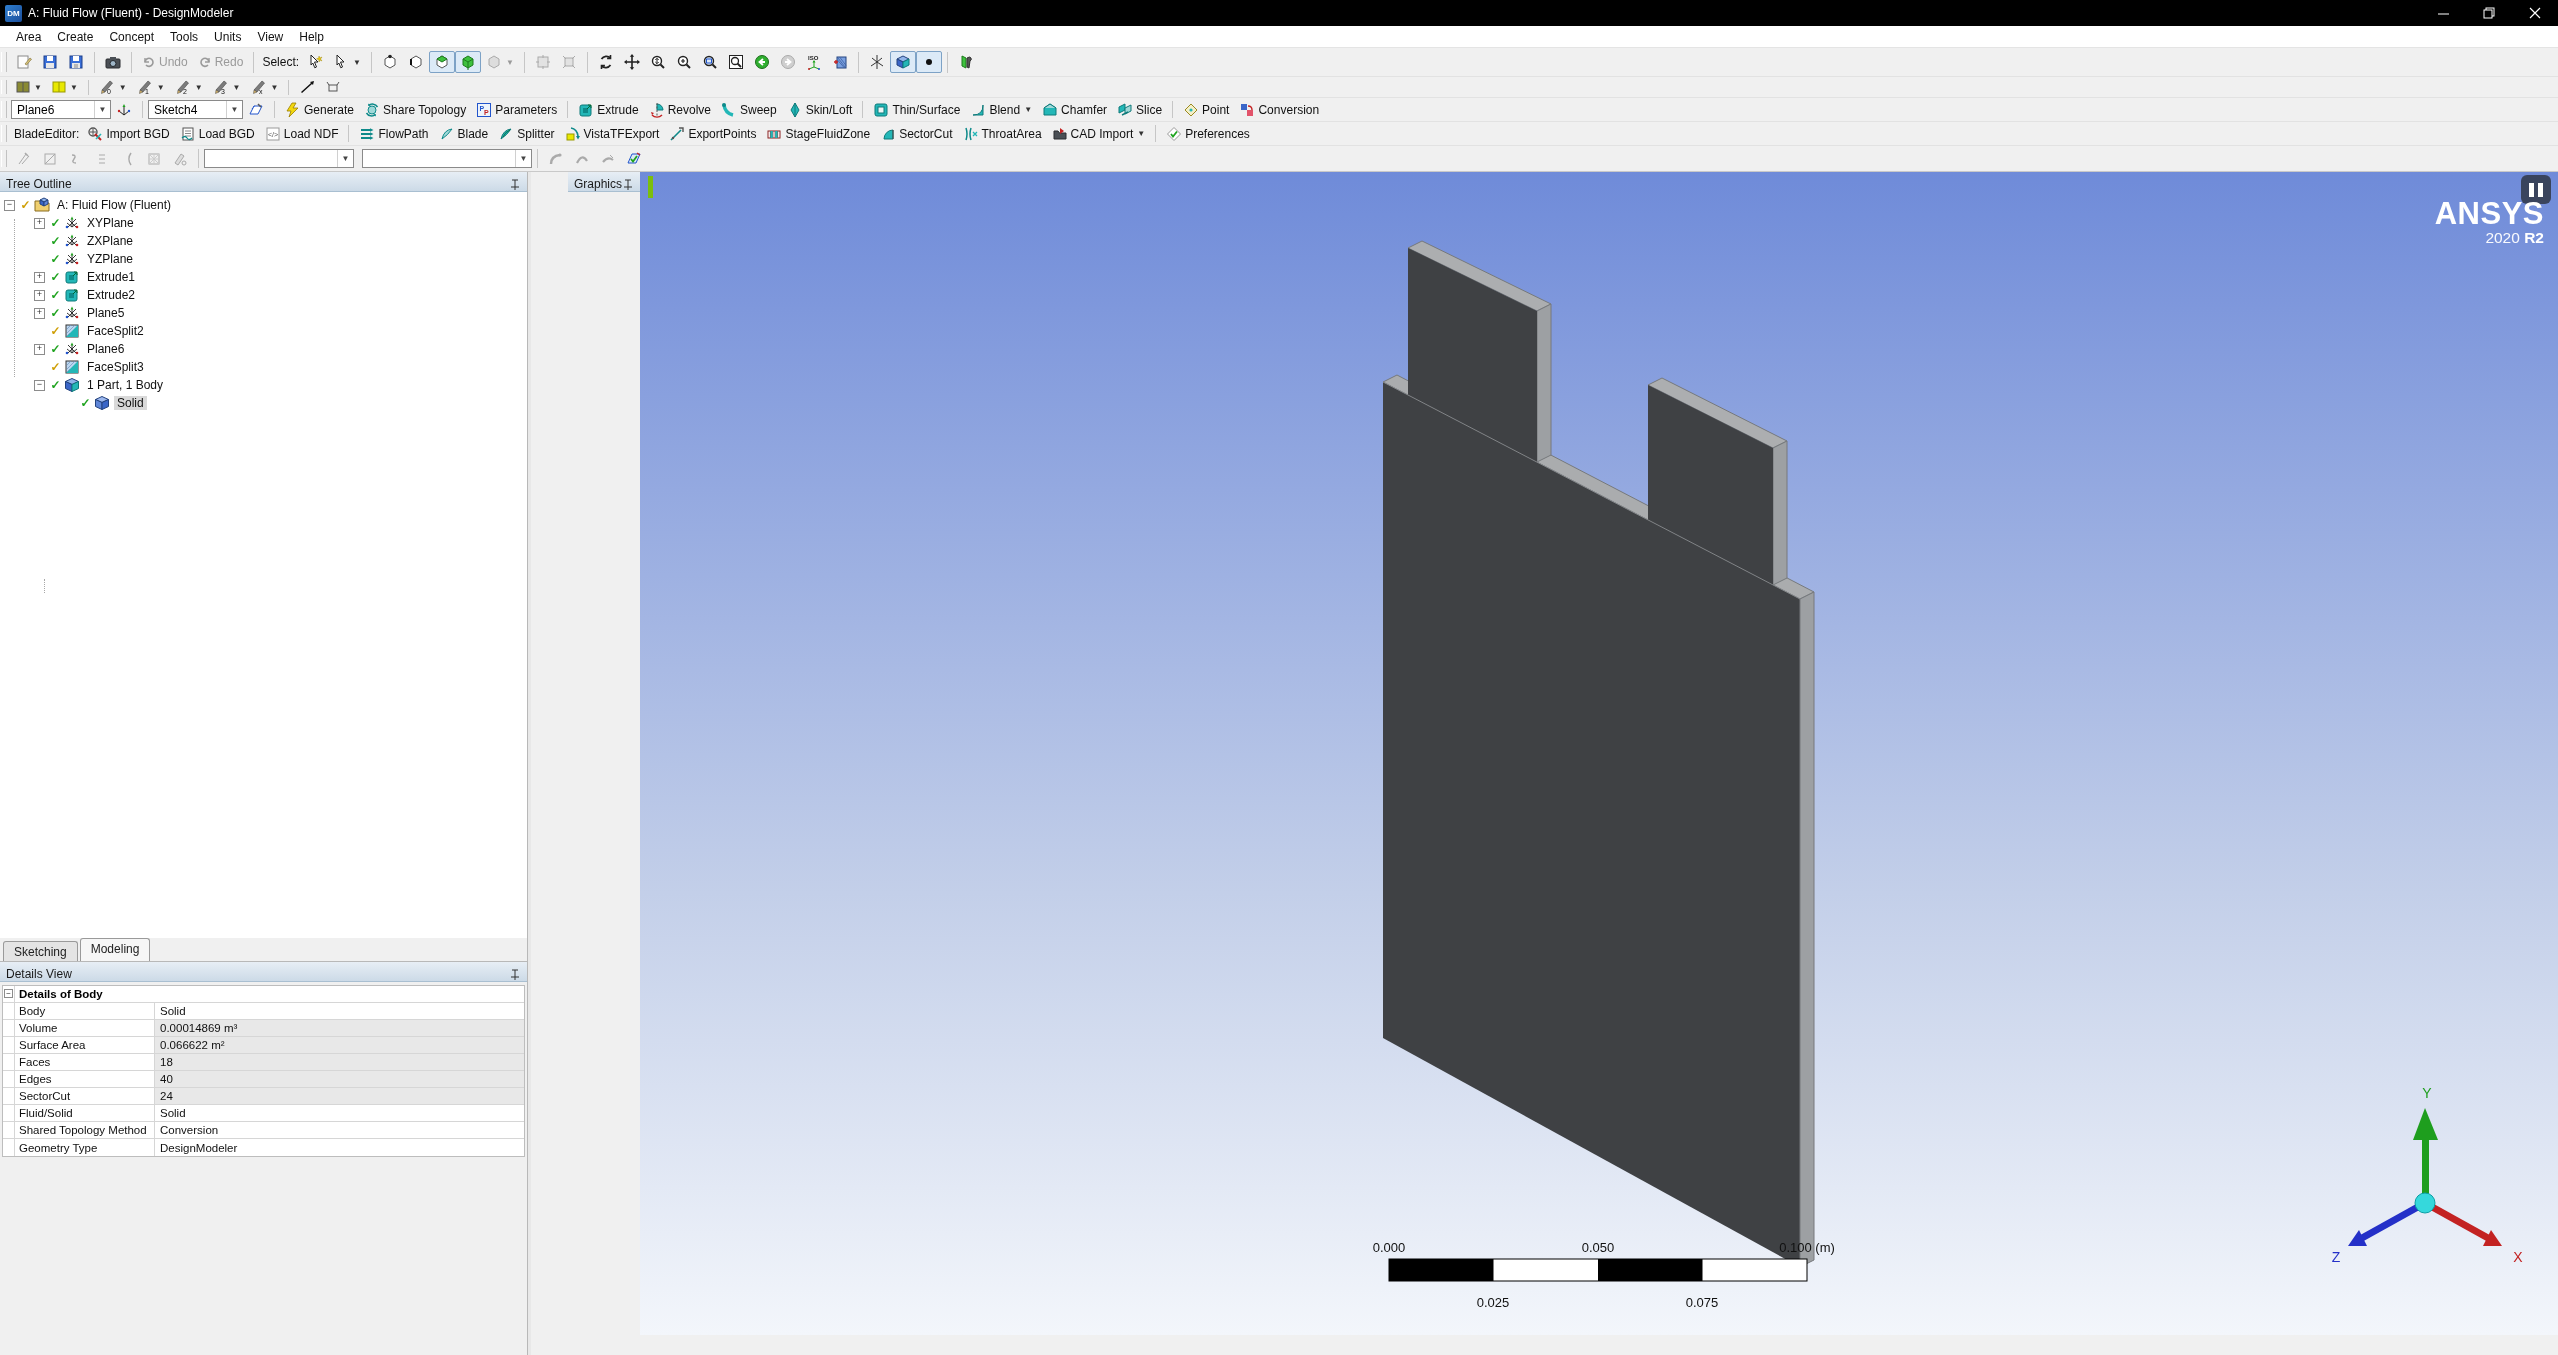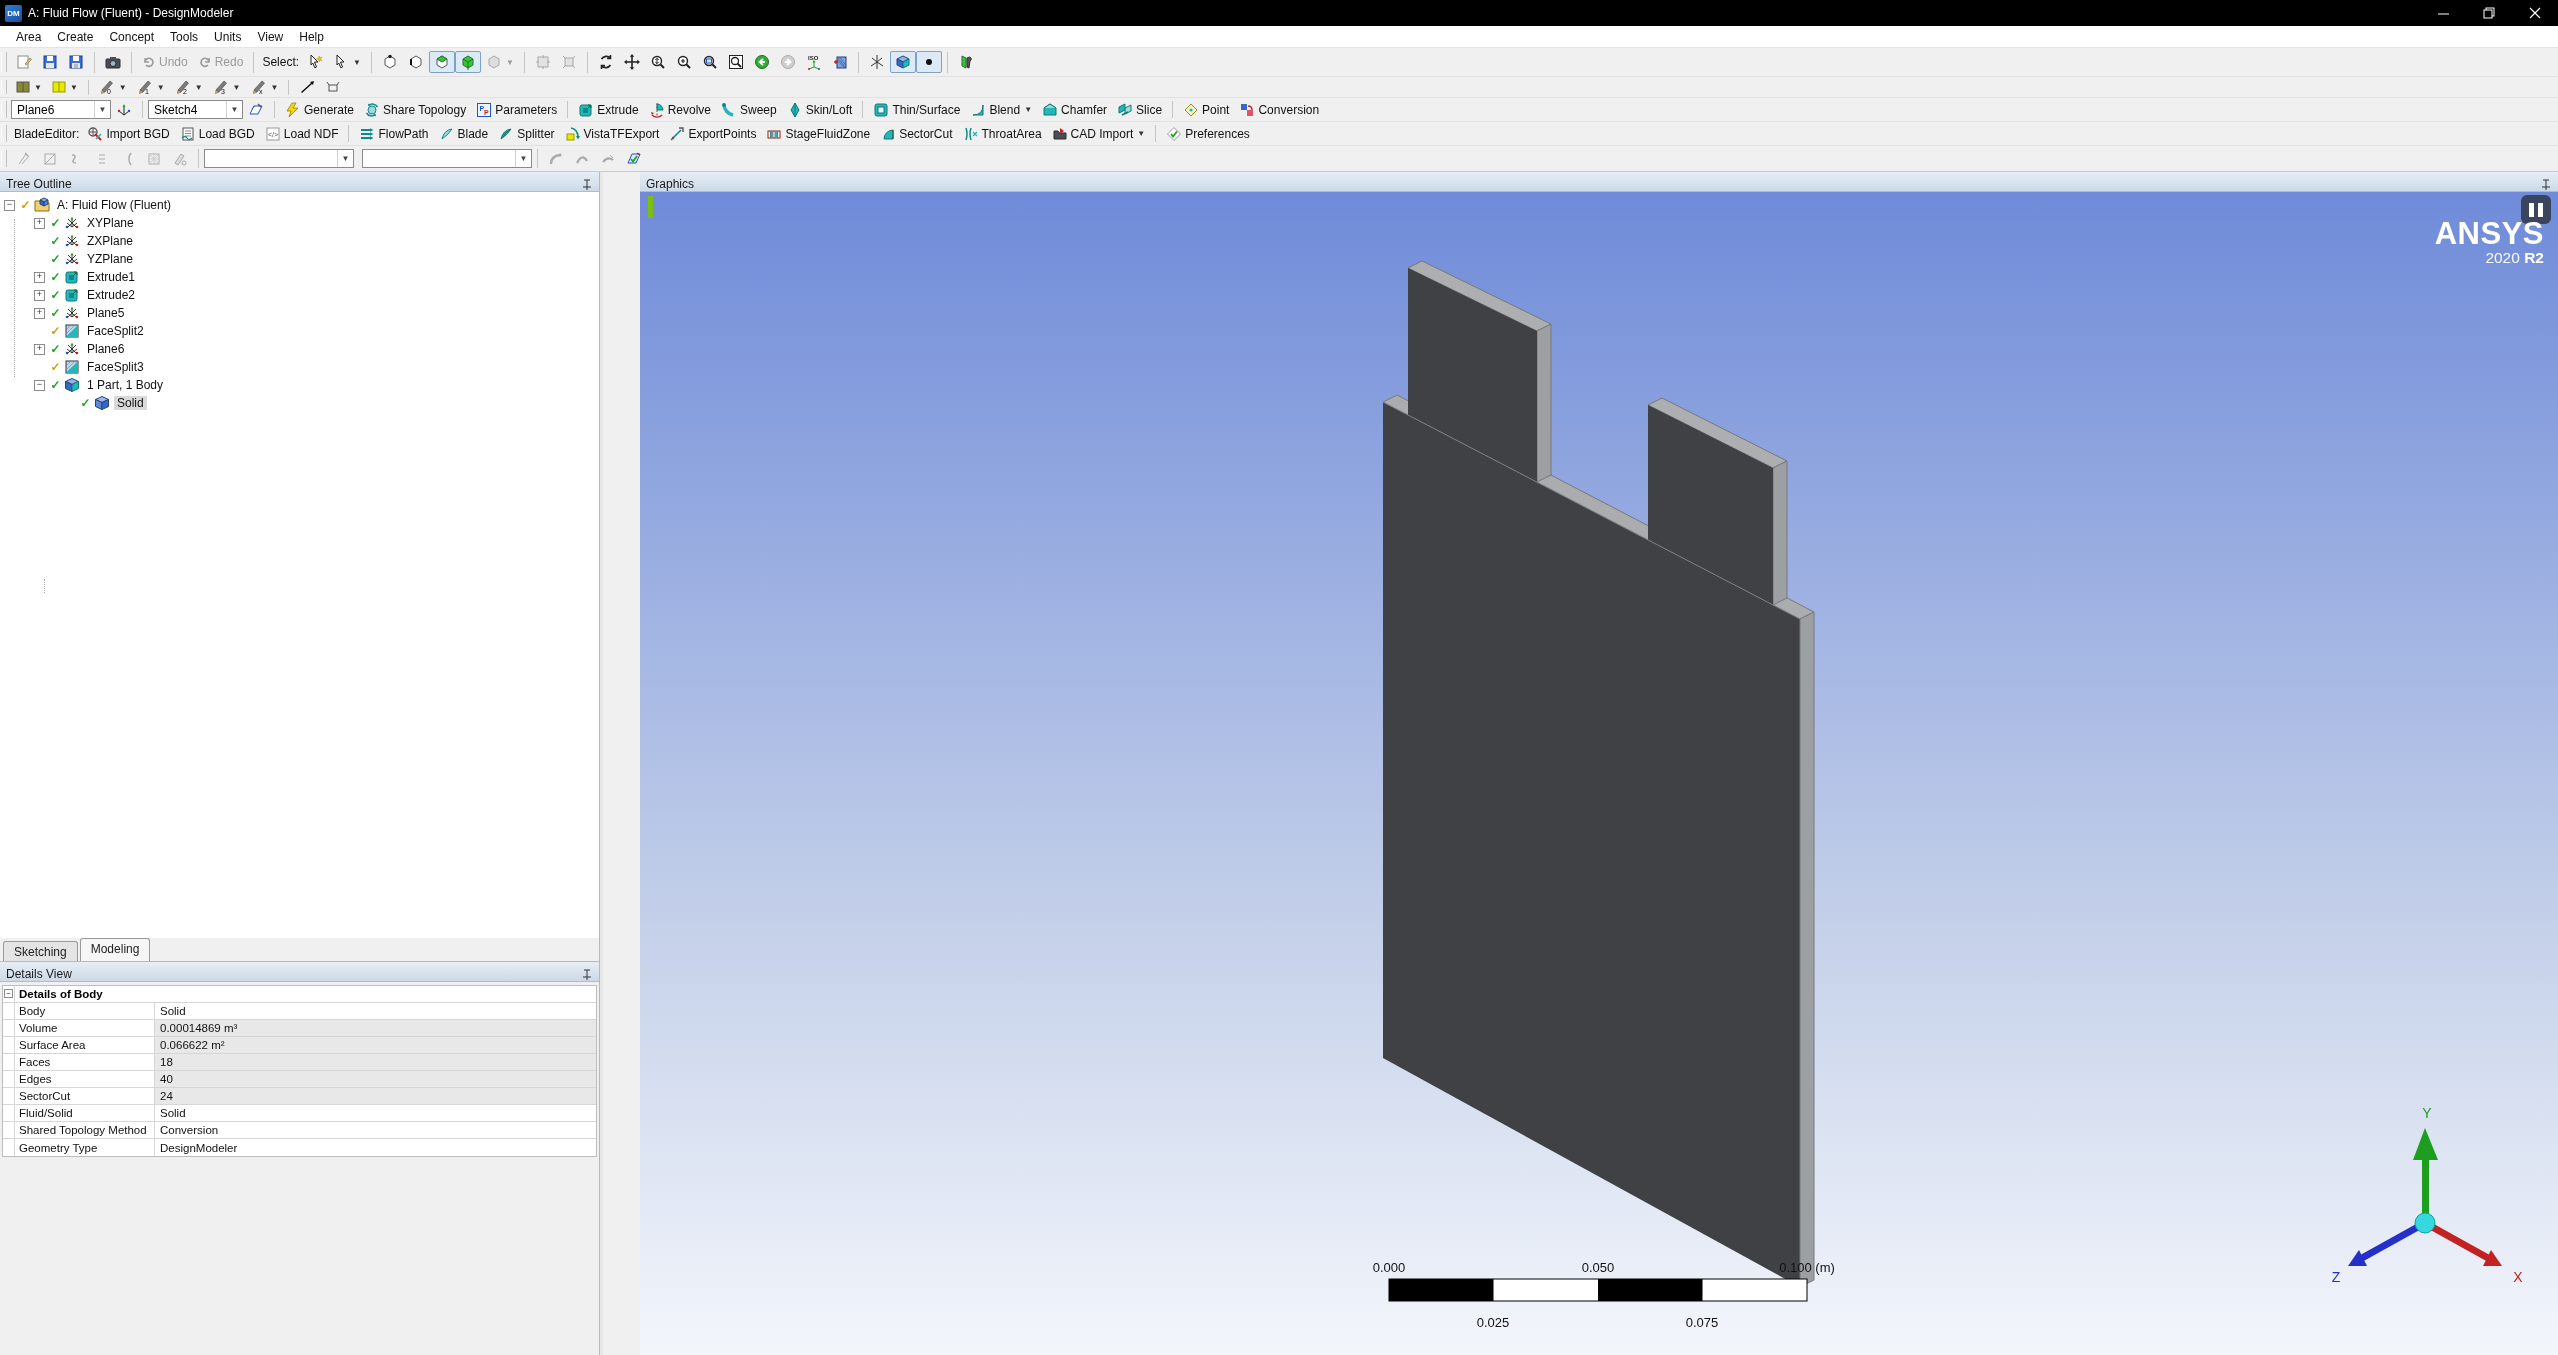--- a/index.html
+++ b/index.html
@@ -35,21 +35,21 @@
   .dd.gray { color:#9a9a9a; }
   .combo { height:19px; background:#fff; border:1px solid #8a8a8a; display:flex; align-items:center; font-size:12px; padding-left:5px; position:relative; }
   .combo .cval { flex:1; }
   .combo .carrow { width:16px; height:100%; display:flex; align-items:center; justify-content:center; font-size:8px; color:#444; border-left:1px solid #d0d0d0; }
   .lbl { font-size:12px; color:#111; padding:0 3px; white-space:nowrap; }
 
   
   .main { position:absolute; top:172px; left:0; width:2558px; height:1183px; display:flex; }
   .left-pane { width:637px; height:100%; background:#f0f0f0; display:flex; flex-direction:column; border-right:1px solid #b8b8b8; }
   .splitter { width:3px; height:100%; background:#e8e8e8; }
-  .right-pane { flex:1; height:100%; display:flex; flex-direction:column; position:relative;padding-left:37px; }
+  .right-pane { flex:1; height:100%; display:flex; flex-direction:row; position:relative;padding-left:37px; }
 
   .pane-header { height:20px; background:linear-gradient(#e7eef5,#ccdae7); border-bottom:1px solid #a9bfd1; display:flex; align-items:flex-end; font-size:12px; color:#1a1a1a; padding:0 6px; }
   .pane-header .ph-title { flex:1; }
   .pin { width:12px; height:12px; }
 
   
   .tree { background:#fff; height:746px; position:relative; overflow:hidden; font-size:12px; }
   .trow { display:flex; align-items:center; height:18px; position:relative; }
   .trow .tlabel { padding:0 3px; color:#111; white-space:nowrap; }
   .trow .tlabel.selected { background:#d9d9d9; }

